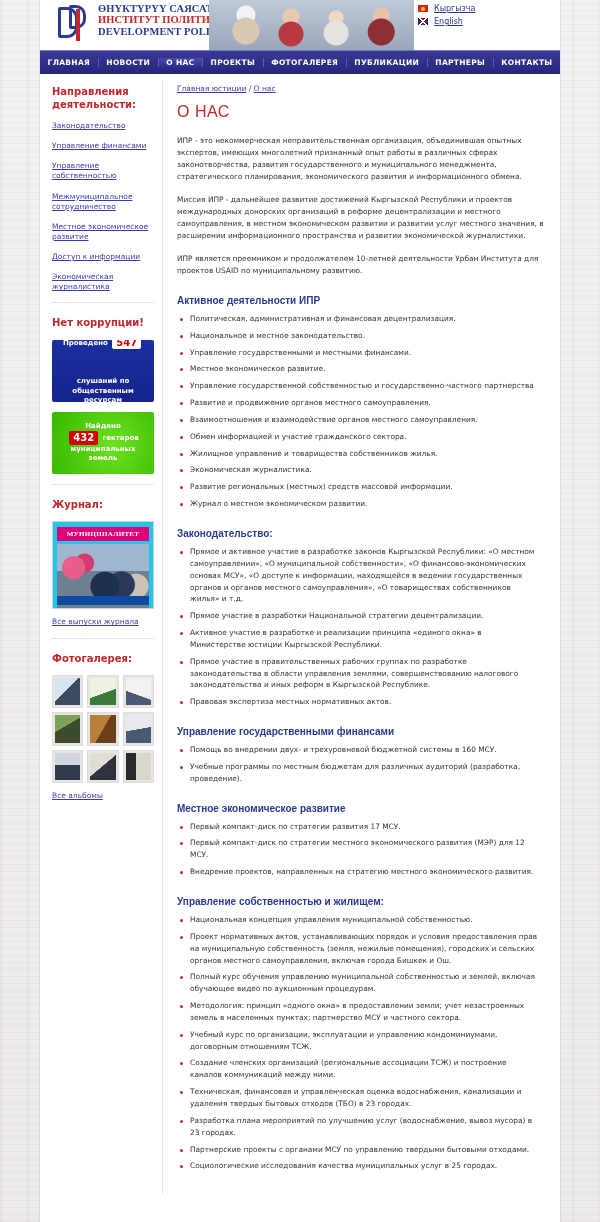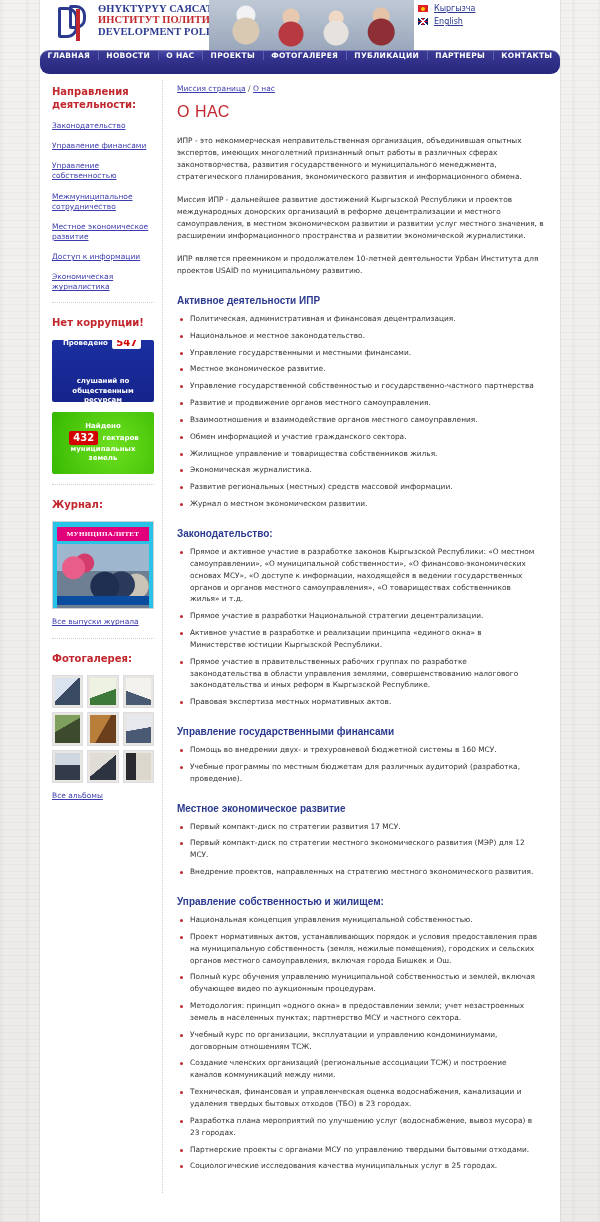--- a/index.html
+++ b/index.html
@@ -80,24 +80,23 @@
     display:flex; align-items:center;margin-top:38px;
   }
   .searchbox input{
     border:0; outline:0; font-size:7.5px; color:#777; width:100%;
     font-family:"DejaVu Sans", sans-serif; padding-left:5px; background:transparent;
   }
   .search-go{ font-size:8px; color:#8a8a9a; padding-right:5px; }
 
   
   .nav{
-    display:flex; height:24px; align-items:flex-start;
+    display:flex; height:24px; align-items:center;
     background:linear-gradient(#3a3a96,#26267a);
     border-top:1px solid #7a7ab8;
-    border-radius:9px;
   }
   .nav a{
     flex:1 1 auto; display:flex; align-items:center; justify-content:center;
     color:#fff; font-size:7.5px; font-weight:bold; letter-spacing:.3px;
     text-decoration:none; border-right:1px solid #5b5bab;
     text-transform:uppercase;
   }
   .nav a:last-child{ border-right:0; }
   .nav a.active{ background:linear-gradient(#4a4aa8,#2e2e8c); }
 
@@ -289,21 +288,21 @@
           </div>
         <div class="thumb t9">
             <i></i>
           </div>
       </div>
       <a href="#" class="side-link">Все альбомы</a>
     </div>
 
     <div class="content">
       <div class="crumb">
-        <a href="#">Миссия страница</a>
+        <a href="#">Главная юстиции</a>
         <span>/</span>
         <a href="#">О нас</a>
       </div>
 
       <h1 class="page-title">О НАС</h1>
 
       <p class="para">ИПР - это некоммерческая неправительственная организация, объединившая опытных экспертов, имеющих многолетний признанный опыт работы в различных сферах законотворчества, развития государственного и муниципального менеджмента, стратегического планирования, экономического развития и информационного обмена.</p>
       <p class="para">Миссия ИПР - дальнейшее развитие достижений Кыргызской Республики и проектов международных донорских организаций в реформе децентрализации и местного самоуправления, в местном экономическом развитии и развитии услуг местного значения, в расширении информационного пространства и развитии экономической журналистики.</p>
       <p class="para">ИПР является преемником и продолжателем 10-летней деятельности Урбан Института для проектов USAID по муниципальному развитию.</p>
 

